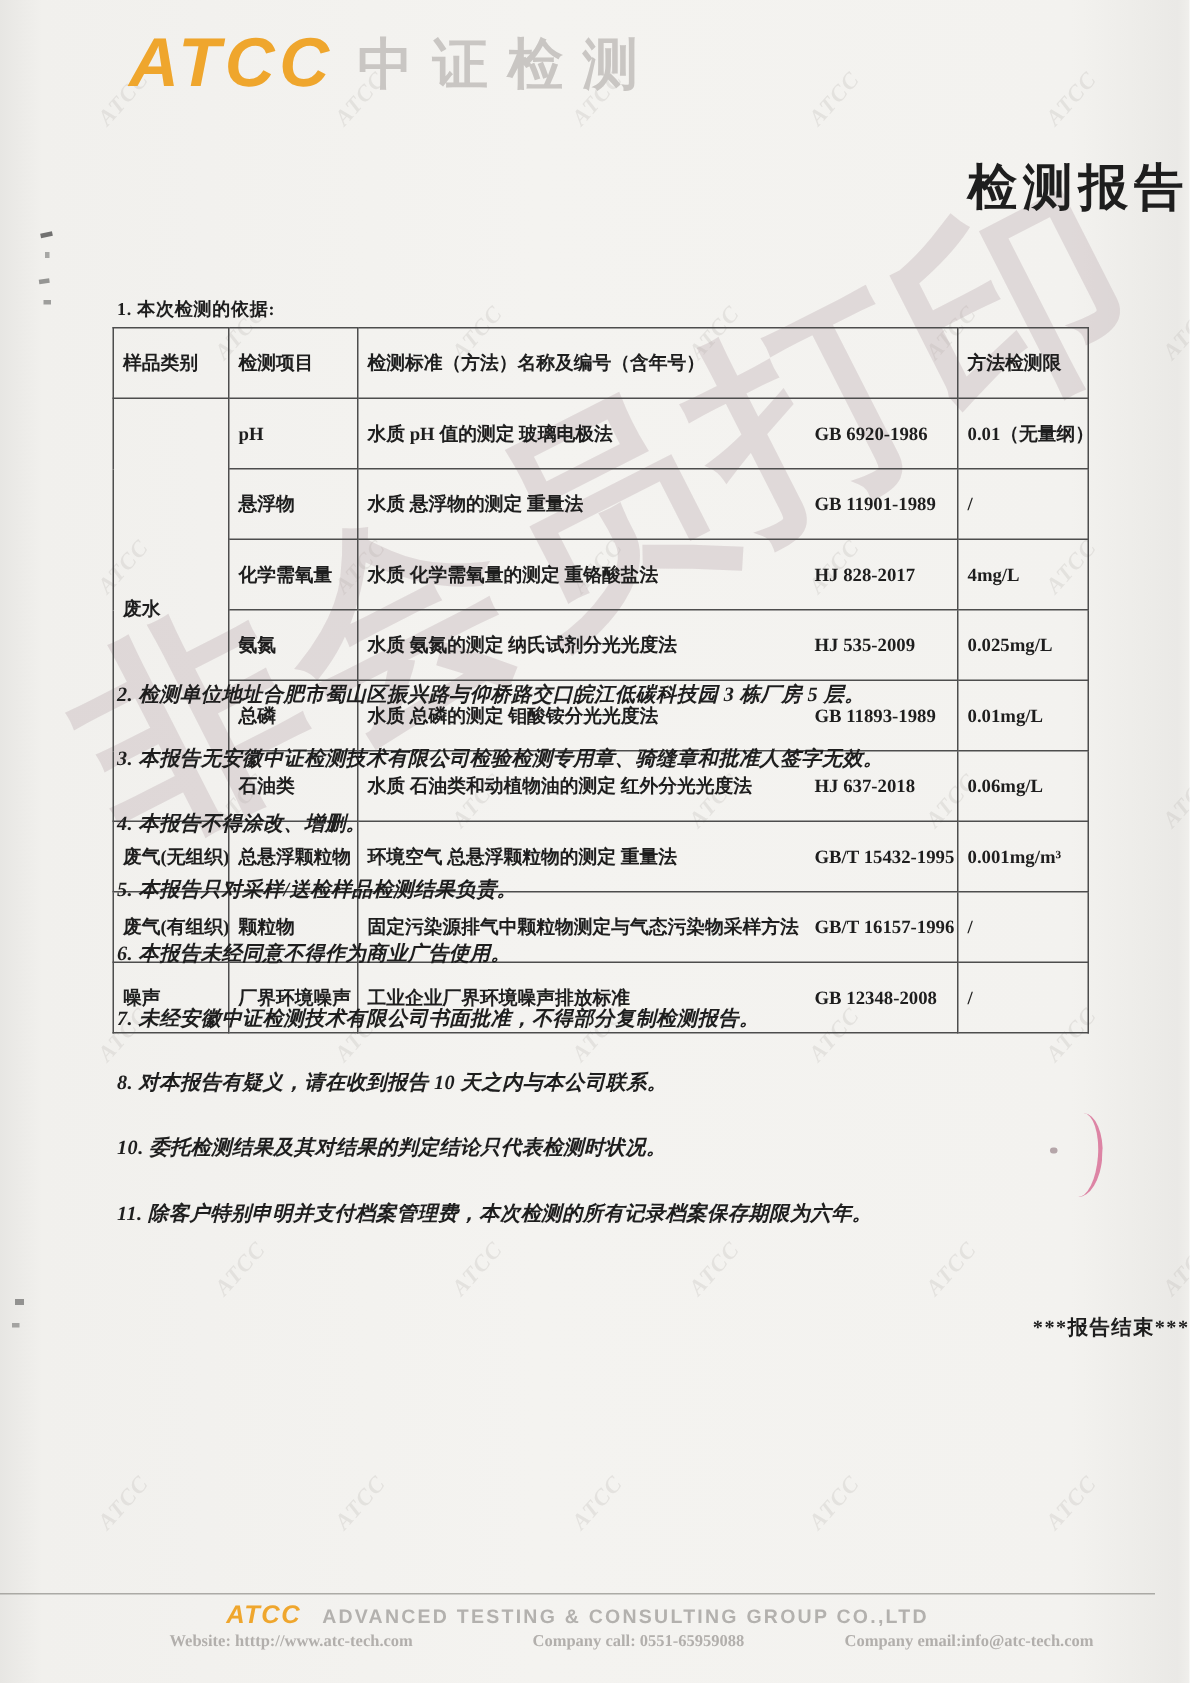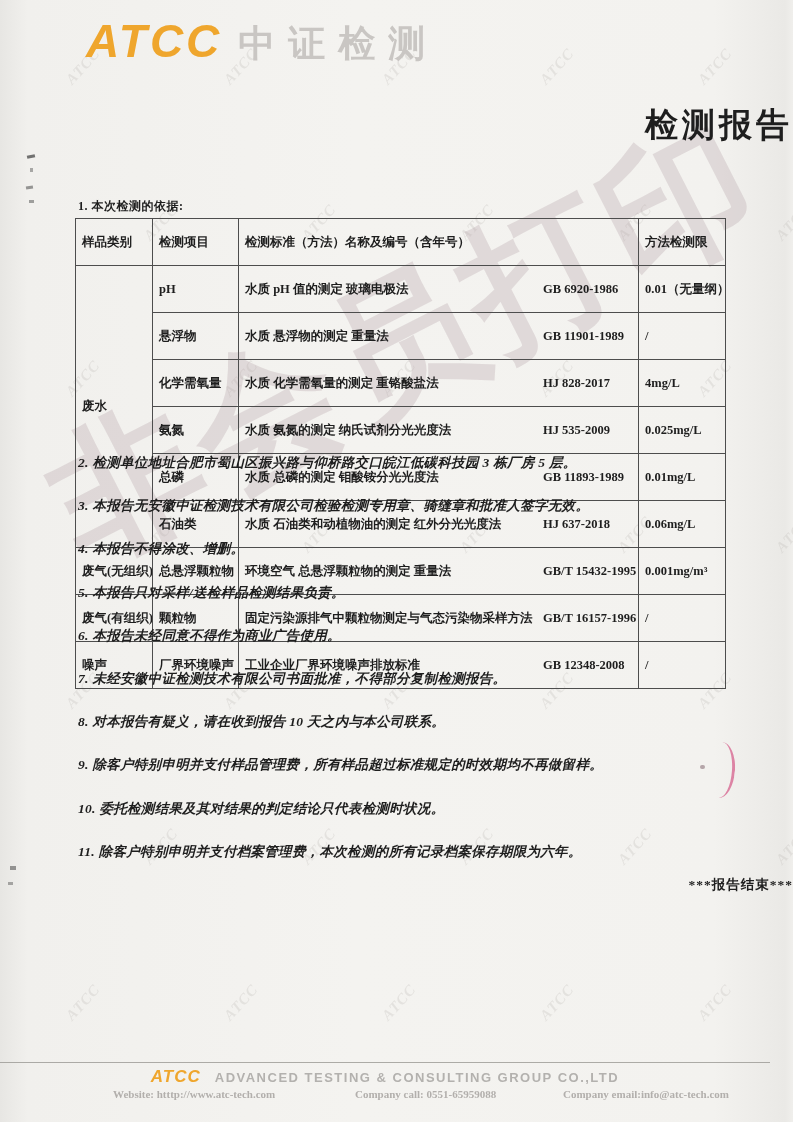--- a/index.html
+++ b/index.html
@@ -214,21 +214,20 @@
     </table>
 
   <div class="notes">
     <div class="note">2. 检测单位地址合肥市蜀山区振兴路与仰桥路交口皖江低碳科技园 3 栋厂房 5 层。</div>
     <div class="note">3. 本报告无安徽中证检测技术有限公司检验检测专用章、骑缝章和批准人签字无效。</div>
     <div class="note">4. 本报告不得涂改、增删。</div>
     <div class="note">5. 本报告只对采样/送检样品检测结果负责。</div>
     <div class="note">6. 本报告未经同意不得作为商业广告使用。</div>
     <div class="note">7. 未经安徽中证检测技术有限公司书面批准，不得部分复制检测报告。</div>
     <div class="note">8. 对本报告有疑义，请在收到报告 10 天之内与本公司联系。</div>
-    <div class="note">9. 除客户特别申明并支付样品管理费，所有样品超过标准规定的时效期均不再做留样。</div>
     <div class="note">10. 委托检测结果及其对结果的判定结论只代表检测时状况。</div>
     <div class="note">11. 除客户特别申明并支付档案管理费，本次检测的所有记录档案保存期限为六年。</div>
   </div>
 
   <div class="report-end">***报告结束***</div>
 
   <div class="footer-line"></div>
   <div class="footer-logo-row">
     <span class="footer-logo">ATCC</span>
     <span class="footer-company">ADVANCED TESTING &amp; CONSULTING GROUP CO.,LTD</span>

